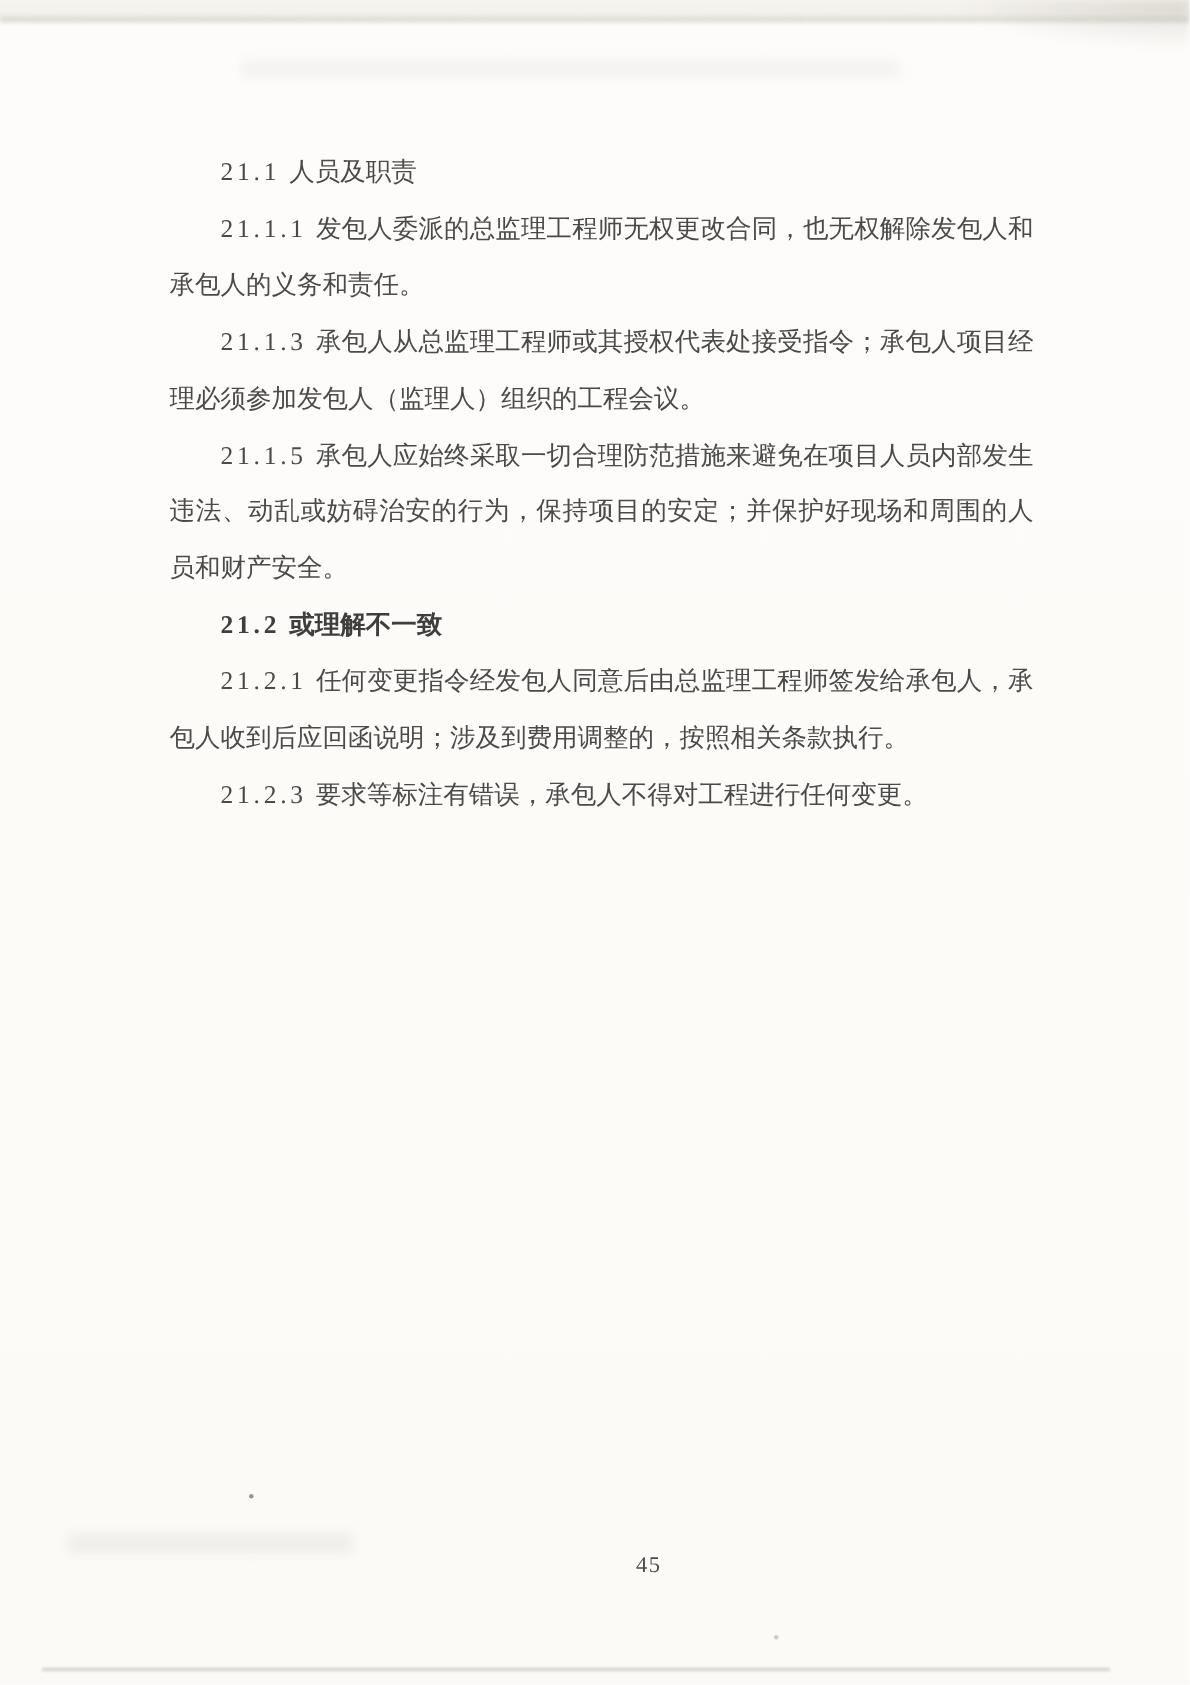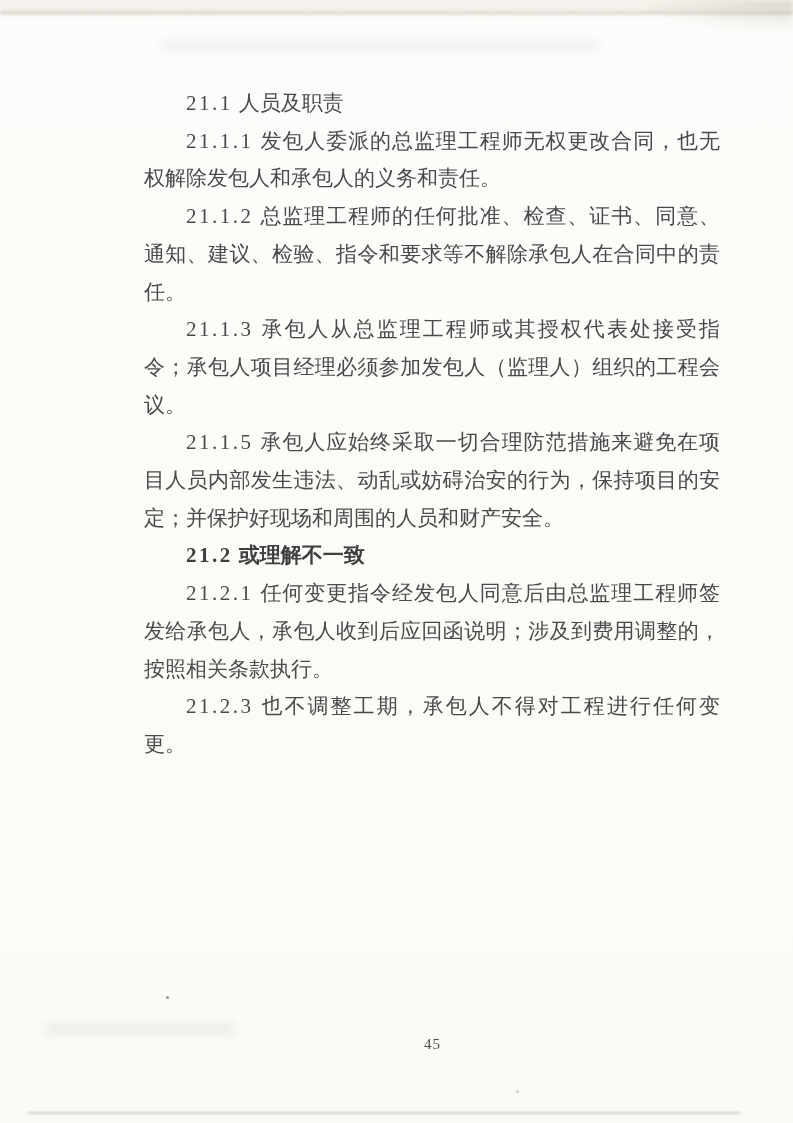--- a/index.html
+++ b/index.html
@@ -43,25 +43,24 @@
   .scan-speck-1 {
     position: absolute; left: 166px; top: 996px; width: 3px; height: 3px;
     background: rgba(70,70,70,0.55); border-radius: 50%;
   }
   .scan-speck-2 {
     position: absolute; left: 516px; top: 1090px; width: 3px; height: 3px;
     background: rgba(100,100,100,0.3); border-radius: 50%;
   }
   
   .doc-body {
-    position: absolute; left: 113px; top: 85px; width: 576px;
-    font-size: 21px; line-height: 37.7px;
+    position: absolute; left: 113px; top: 96px; width: 576px;
+    font-size: 17px; line-height: 37.7px;
     color: #4a4a4a;
     text-align: justify;
-    margin-left: 31px;
   }
   .para { margin: 0; text-indent: 2em; }
   .num { letter-spacing: 2.5px; padding-right: 6px; }
   .heading-bold { font-weight: bold; color: #3e3e3e; }
   .page-number {
     position: absolute; left: 0; top: 1036px; width: 100%;
     text-align: center;
     font-size: 15px; color: #4c4c4c;
     letter-spacing: 1px;
     padding-left: 36px;
@@ -74,34 +73,33 @@
   <div class="scan-top-edge"></div>
   <div class="scan-top-right-shade"></div>
   <div class="scan-smudge-header"></div>
 
   <div class="doc-body">
 
     <p class="para"><span class="num">21.1</span><span>人员及职责</span></p>
 
     <p class="para"><span class="num">21.1.1</span><span>发包人委派的总监理工程师无权更改合同，也无权解除发包人和承包人的义务和责任。</span></p>
 
-    <p class="para"><span class="num">21.1.2</span><span>总监理工程师的任何批准、检查、证书、同意、通知、建议、检验、指令和要求等不解除承包人在合同中的责任。</span></p>
 
     <p class="para"><span class="num">21.1.3</span><span>承包人从总监理工程师或其授权代表处接受指令；承包人项目经理必须参加发包人（监理人）组织的工程会议。</span></p>
 
 
     <p class="para"><span class="num">21.1.5</span><span>承包人应始终采取一切合理防范措施来避免在项目人员内部发生违法、动乱或妨碍治安的行为，保持项目的安定；并保护好现场和周围的人员和财产安全。</span></p>
 
 
     <p class="para heading-bold"><span class="num">21.2</span><span>或理解不一致</span></p>
 
     <p class="para"><span class="num">21.2.1</span><span>任何变更指令经发包人同意后由总监理工程师签发给承包人，承包人收到后应回函说明；涉及到费用调整的，按照相关条款执行。</span></p>
 
 
-    <p class="para"><span class="num">21.2.3</span><span>也不调整工期，承包人不得对工程进行任何变更。</span></p>
+    <p class="para"><span class="num">21.2.3</span><span>要求等标注有错误，承包人不得对工程进行任何变更。</span></p>
 
   </div>
 
   <div class="page-number">45</div>
 
   <div class="scan-smudge-bottom"></div>
   <div class="scan-speck-1"></div>
   <div class="scan-speck-2"></div>
   <div class="scan-bottom-edge"></div>
 </div>

